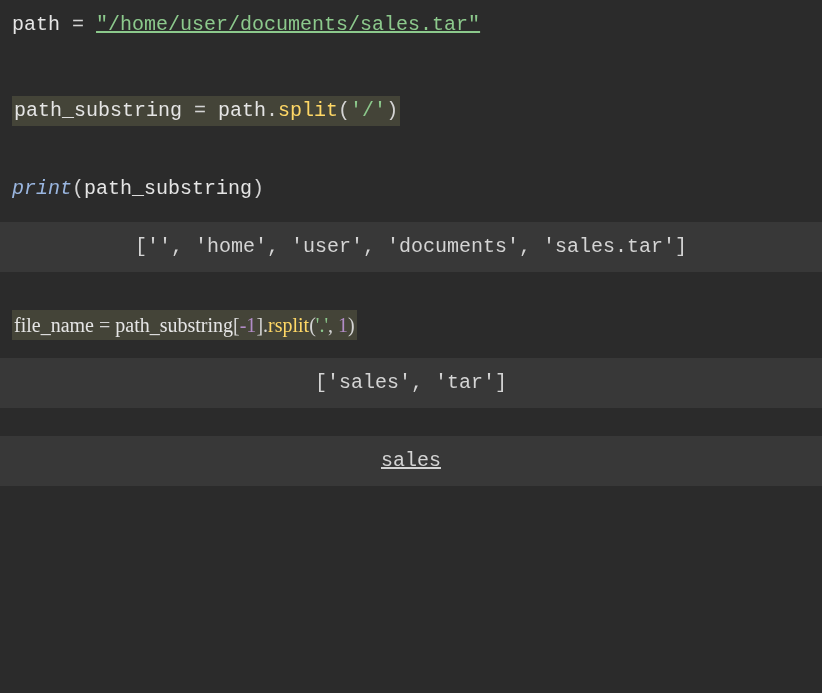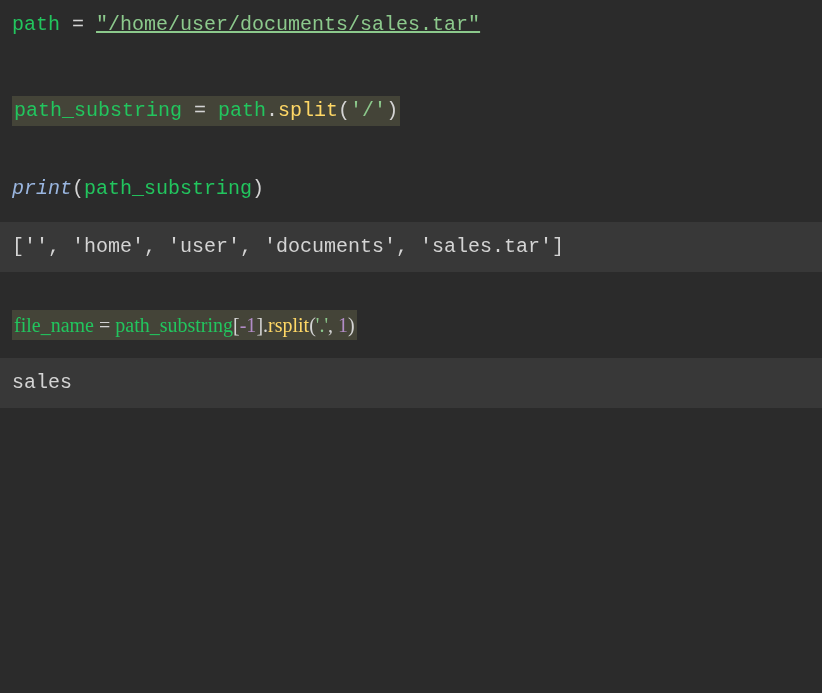--- a/index.html
+++ b/index.html
@@ -8,24 +8,24 @@
       height: 693px;
       background: #2b2b2b;
       font-family: 'Consolas', 'Monaco', 'Courier New', monospace;
       font-size: 20px;
       line-height: 1.5;
       overflow: hidden;
       position: relative;
     }
     .cell { padding: 10px 12px; }
     .input-cell { background: #2b2b2b; }
-    .output-cell { background: #383838; color: #d4d4d4; }
+    .output-cell { background: #383838; color: #d4d4d4; text-align: center; }
     .hl-line { display: inline-block; background: #444438; padding: 0 2px; }
     
-    .ident { color: #22c55e; }
+    .ident { color: #e5e5e5; }
     .op { color: #d4d4d4; }
     .string { color: #8cc98c; }
     .string-underline { text-decoration: underline; text-decoration-color: #8cc98c; }
     .func { color: #ffd866; }
     .builtin { color: #9ab6e0; font-style: italic; }
     .num { color: #b28cc7; }
     .paren { color: #d4d4d4; }
     .bracket { color: #d4d4d4; }
     
     .output-text { color: #d4d4d4; }
@@ -48,21 +48,22 @@
     <div class="cell input-cell" style="margin-bottom: 28px;">
       <div><span class="hl-line"><span class="ident">path_substring</span><span class="op"> = </span><span class="ident">path</span><span class="op">.</span><span class="func">split</span><span class="paren">(</span><span class="string">'/'</span><span class="paren">)</span></span></div>
     </div>
     <div class="cell input-cell" style="margin-bottom: 8px;">
       <div><span class="builtin">print</span><span class="paren">(</span><span class="ident">path_substring</span><span class="paren">)</span></div>
     </div>
     <div class="cell output-cell" style="margin-bottom: 28px;"><span class="output-text">['', 'home', 'user', 'documents', 'sales.tar']</span></div>
     <div class="cell input-cell" style="margin-bottom: 8px; font-family: Liberation Serif, serif;">
       <div><span class="hl-line"><span class="ident">file_name</span><span class="op"> = </span><span class="ident">path_substring</span><span class="bracket">[</span><span class="num">-1</span><span class="bracket">]</span><span class="op">.</span><span class="func">rsplit</span><span class="paren">(</span><span class="string">'.'</span><span class="op">, </span><span class="num">1</span><span class="paren">)</span></span></div>
     </div>
-    <div class="cell output-cell" style="margin-bottom: 0px;"><span class="output-text">sales</span></div>
+    <div class="cell output-cell" style="margin-bottom: 28px;"><span class="output-text">['sales', 'tar']</span></div>
+    <div class="cell output-cell" style="margin-bottom: 0px; text-decoration: underline;"><span class="output-text">sales</span></div>
   </div>
 
 <div class="annotation">
 
   <svg class="arrow-svg" width="822" height="693" style="left: 0px; top: 0px;">
     <defs>
       <marker id="arrowhead" markerWidth="8" markerHeight="8" refX="6" refY="3" orient="auto">
         <path d="M0,0 L7,3 L0,6 Z" fill="#6ac76a"></path>
       </marker>
     </defs>

